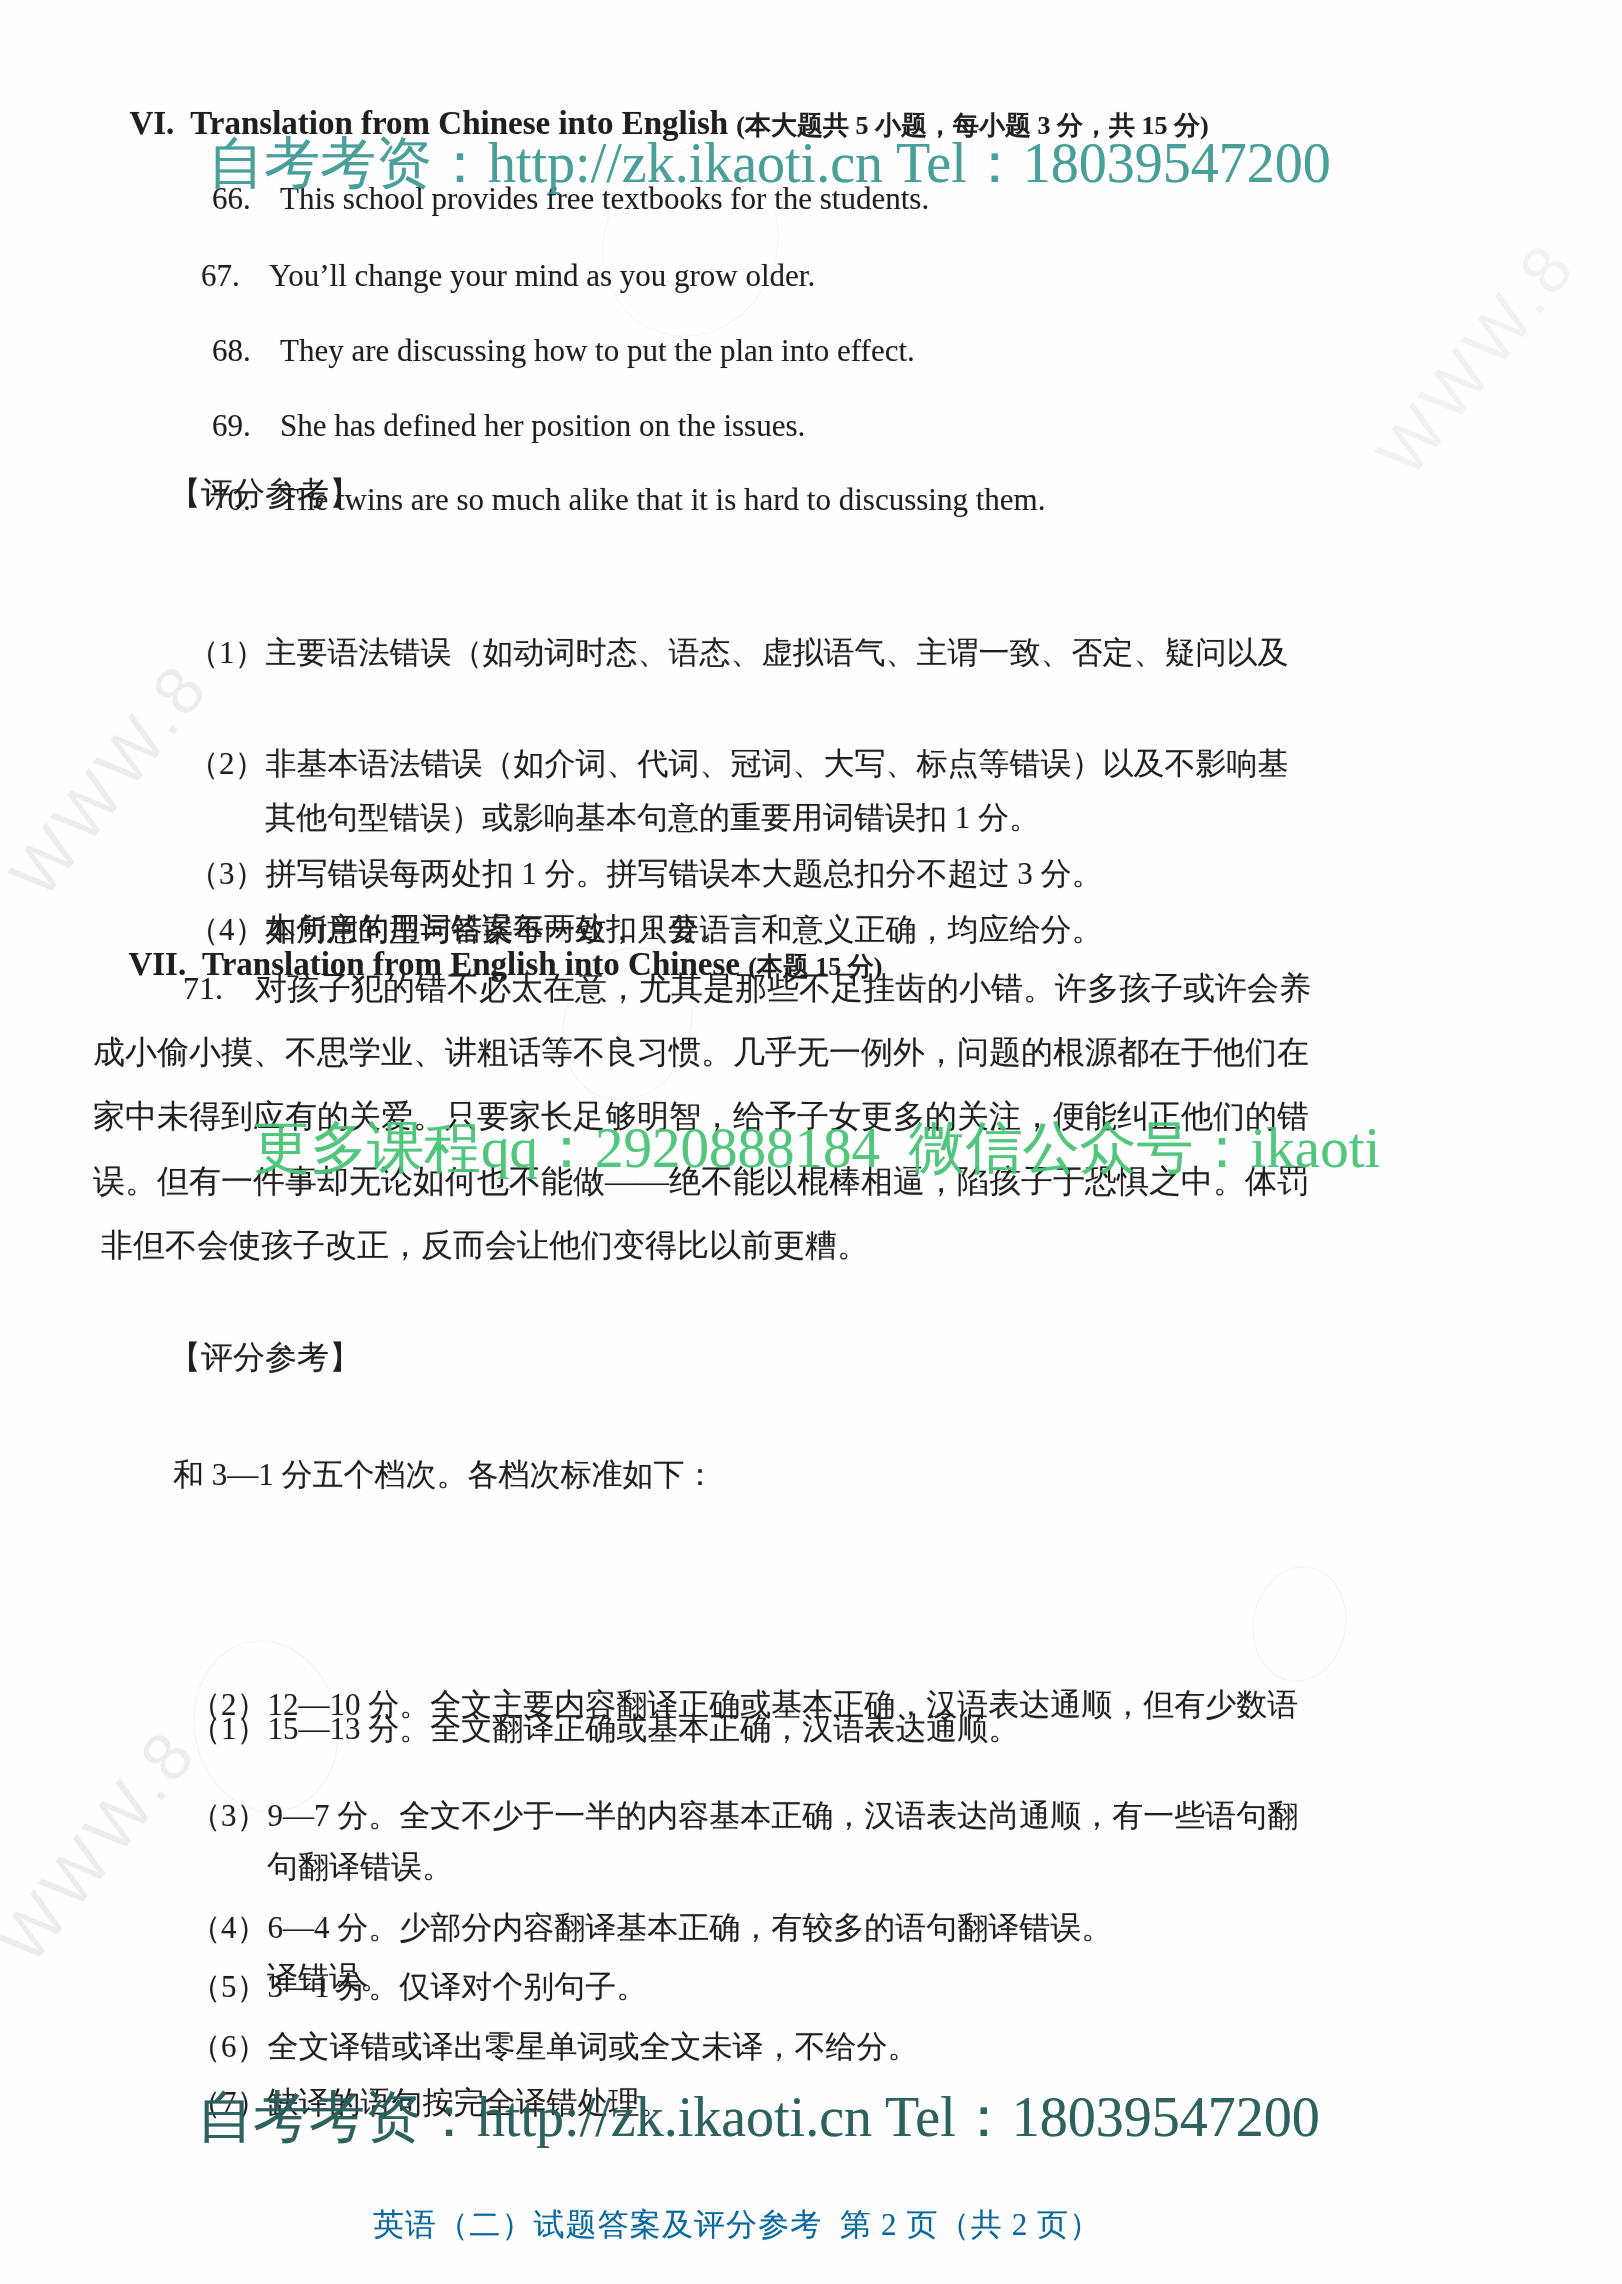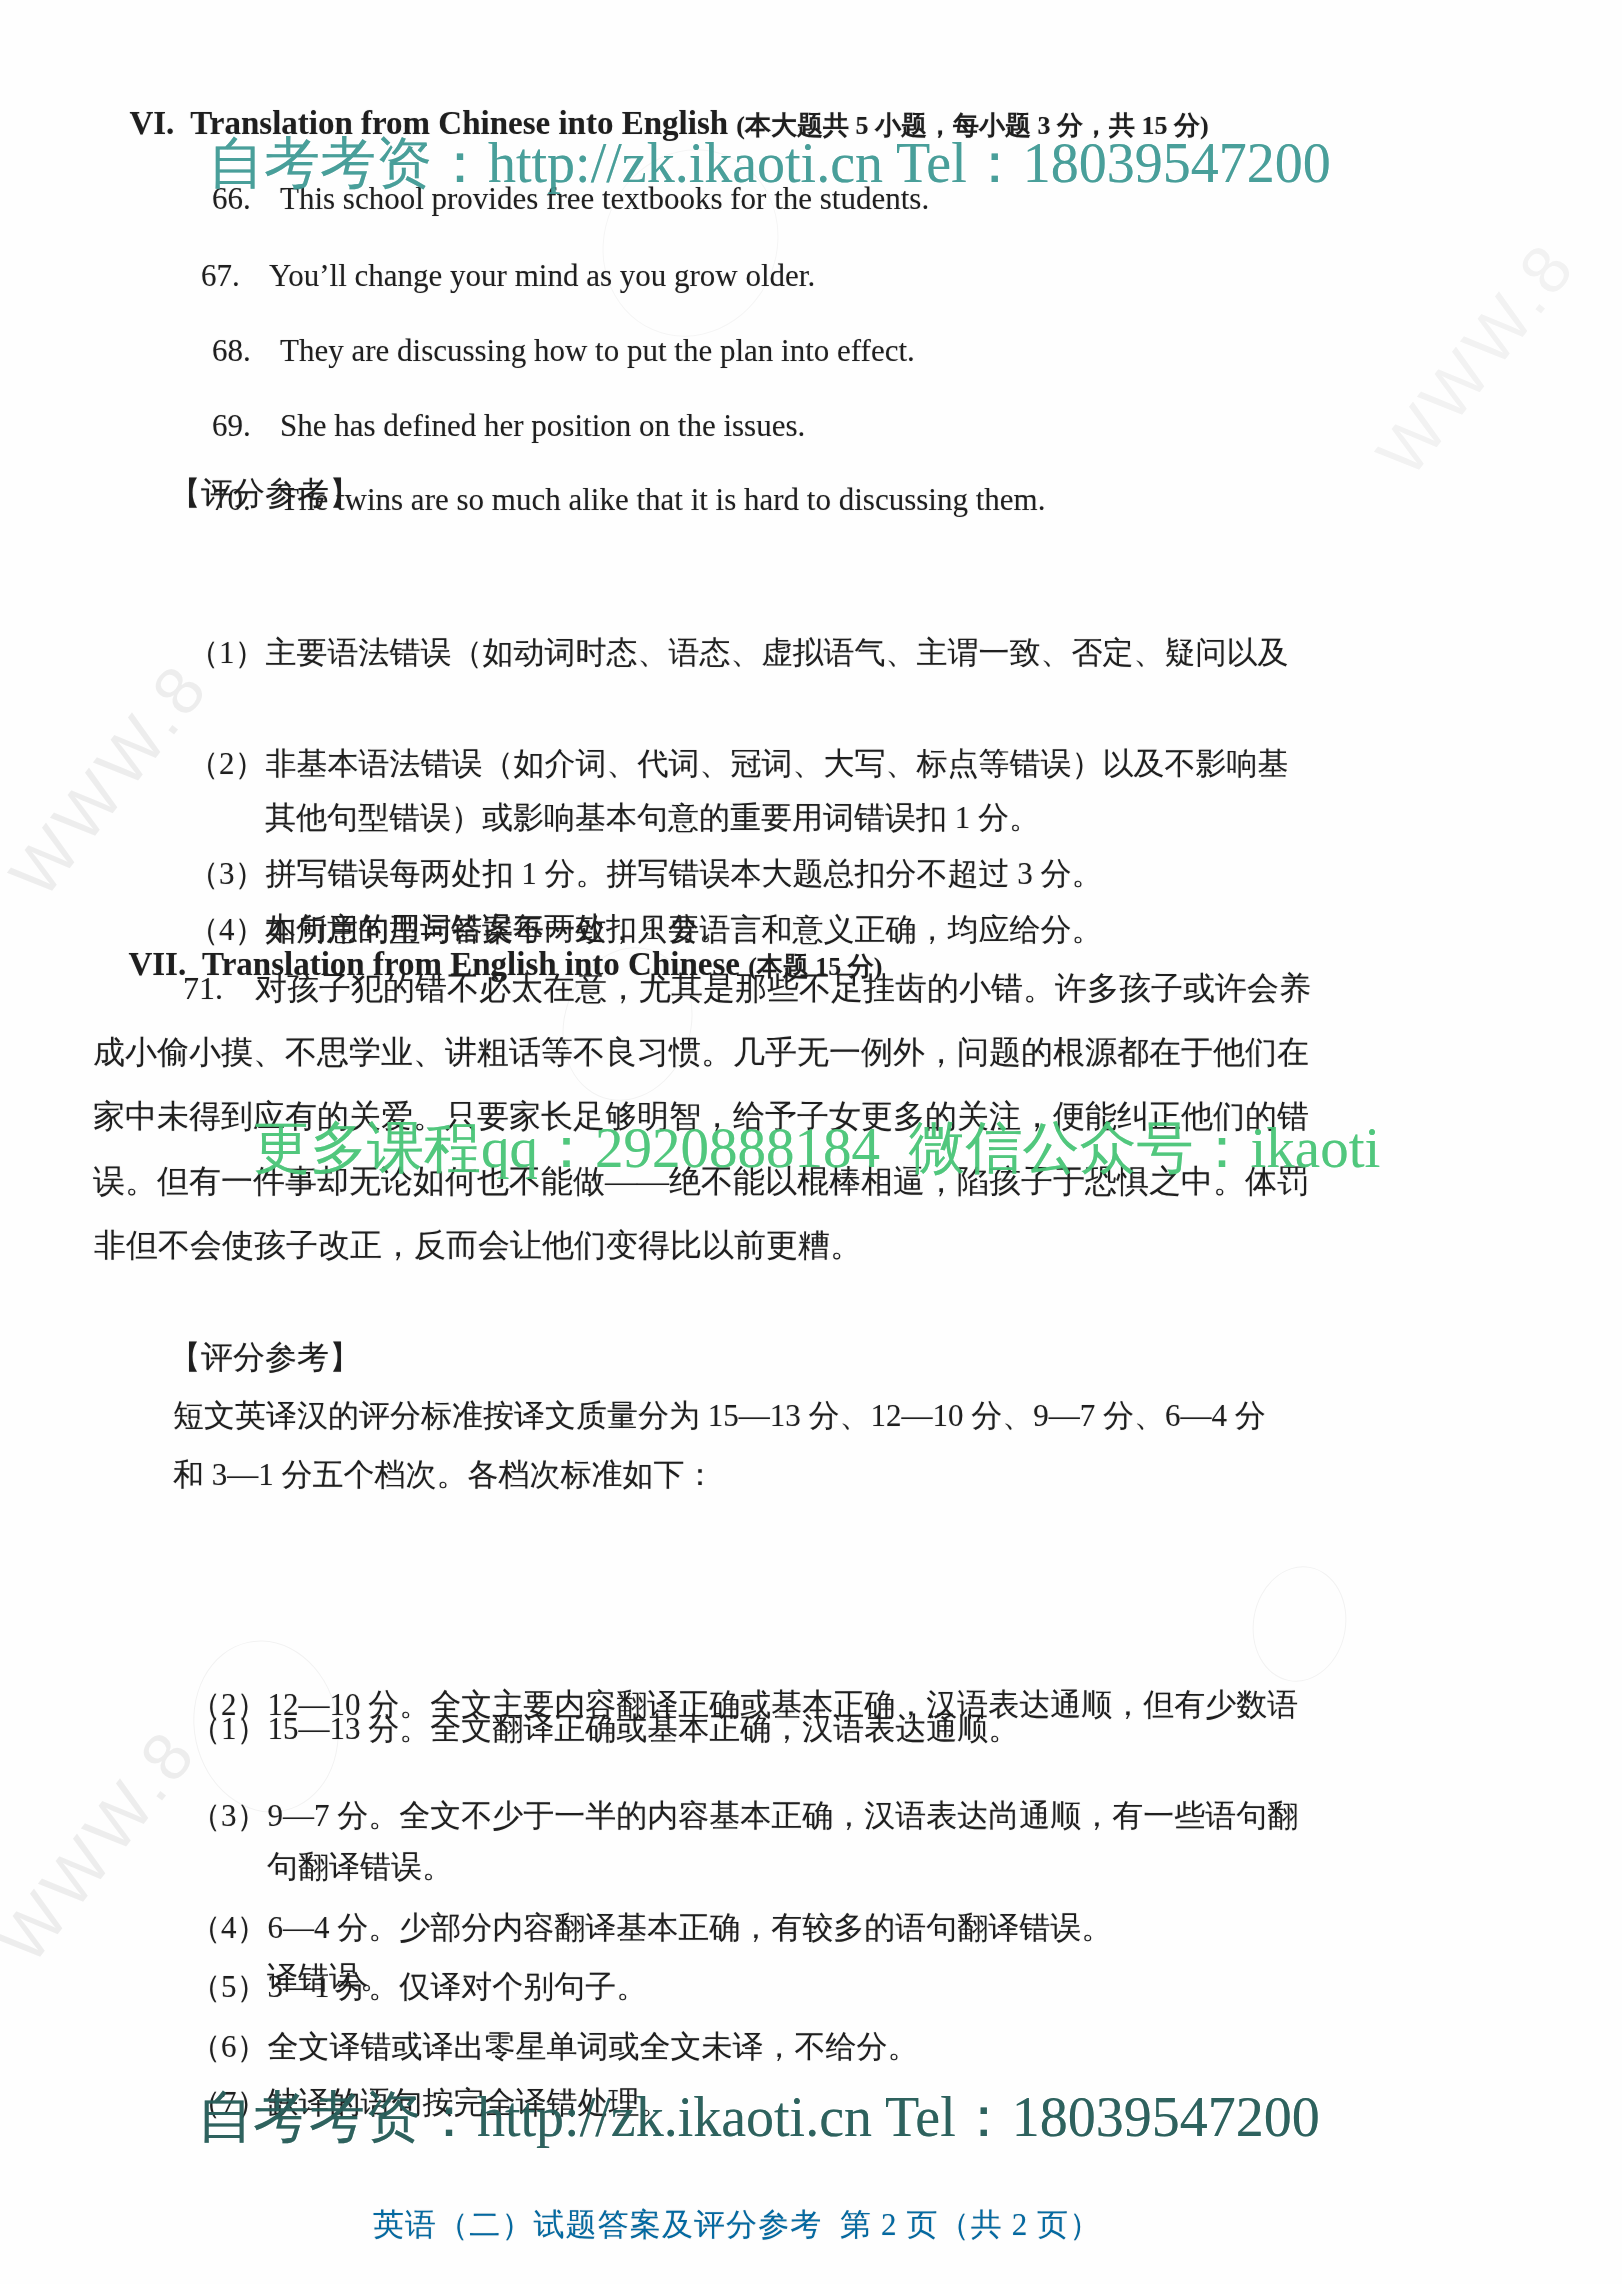--- a/index.html
+++ b/index.html
@@ -99,27 +99,26 @@
   </div>
 
   <div class="abs h-section ink" style="left:96px;top:909px;">
     <span>VII.</span><span>  Translation from English into Chinese </span><span class="h-cn">(本题 15 分)</span>
   </div>
 
   <div class="abs para-line ink" style="left:93px;top:968px;padding-left:90px;">71.    对孩子犯的错不必太在意，尤其是那些不足挂齿的小错。许多孩子或许会养</div>
   <div class="abs para-line ink" style="left:93px;top:1032px;">成小偷小摸、不思学业、讲粗话等不良习惯。几乎无一例外，问题的根源都在于他们在</div>
   <div class="abs para-line ink" style="left:93px;top:1096px;">家中未得到应有的关爱。只要家长足够明智，给予子女更多的关注，便能纠正他们的错</div>
   <div class="abs para-line ink" style="left:93px;top:1161px;">误。但有一件事却无论如何也不能做——绝不能以棍棒相逼，陷孩子于恐惧之中。体罚</div>
-  <div class="abs para-line ink" style="left:94px;top:1225px;">非但不会使孩子改正，反而会让他们变得比以前更糟。</div>
+  <div class="abs para-line ink" style="left:101px;top:1225px;">非但不会使孩子改正，反而会让他们变得比以前更糟。</div>
 
   <div class="abs wm-green" style="left:253px;top:1110px;">更多课程qq：2920888184  微信公众号：ikaoti</div>
 
   <div class="abs rubric-title ink" style="left:169px;top:1336px;">【评分参考】</div>
 
-  <div class="abs intro-line ink" style="left:173px;top:1397px;">短文英译汉的评分标准按译文质量分为 15—13 分、12—10 分、9—7 分、6—4 分</div>
   <div class="abs intro-line ink" style="left:173px;top:1456px;">和 3—1 分五个档次。各档次标准如下：</div>
 
   <div class="abs r-item2 ink" style="left:190px;top:1594px;">
     <div><span>（1）</span><span>15—13 分。全文翻译正确或基本正确，汉语表达通顺。</span></div>
   </div>
   <div class="abs r-item2 ink" style="left:190px;top:1570px;">
     <div><span>（2）</span><span>12—10 分。全文主要内容翻译正确或基本正确，汉语表达通顺，但有少数语</span></div>
     <div class="r-indent">句翻译错误。</div>
   </div>
   <div class="abs r-item2 ink" style="left:190px;top:1681px;">

